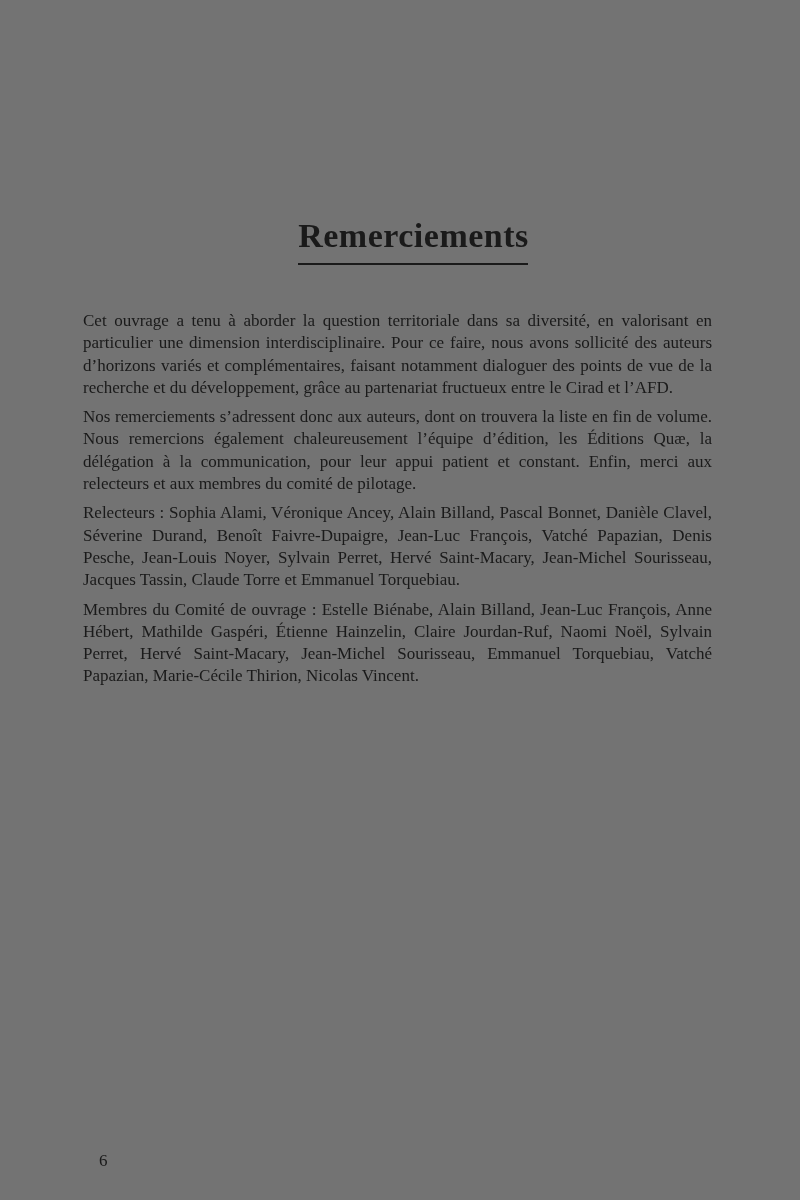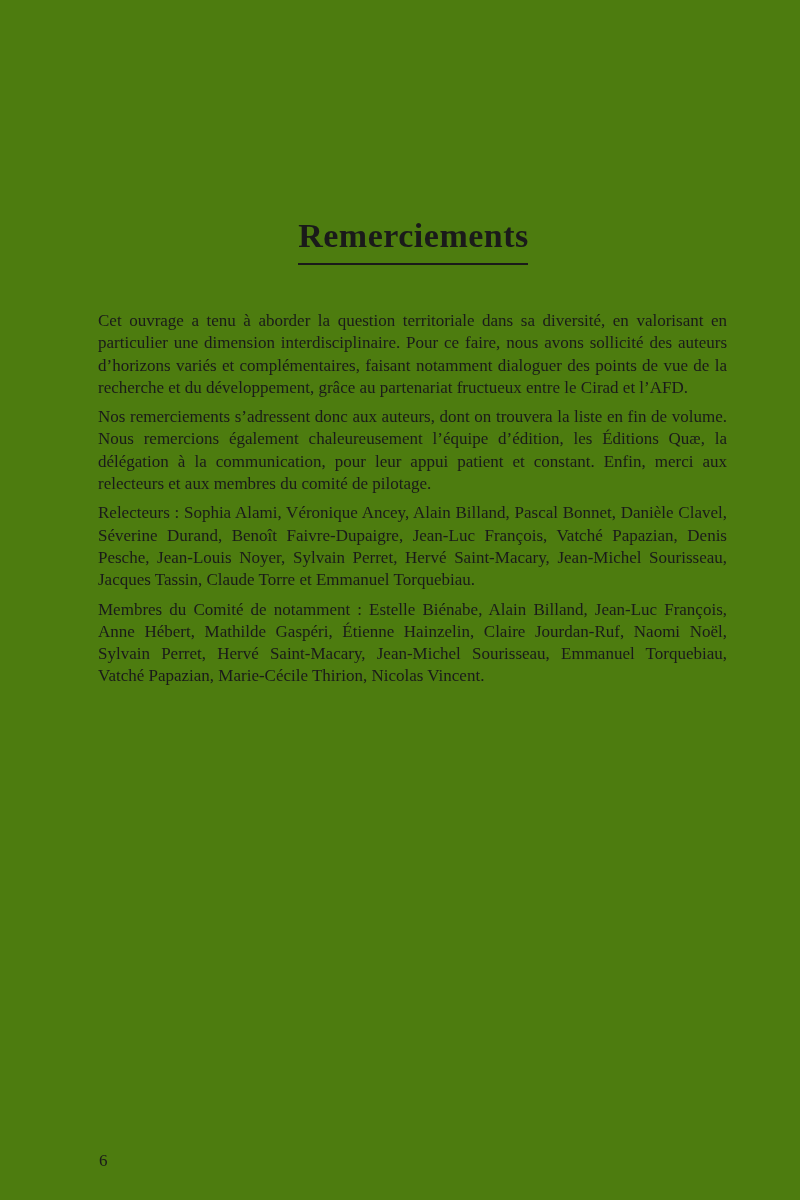--- a/index.html
+++ b/index.html
@@ -4,21 +4,21 @@
 <style>
   html, body {
     margin: 0;
     padding: 0;
     background: #ffffff;
   }
   .page {
     position: relative;
     width: 800px;
     height: 1200px;
-    background: #4d7c0f;
+    background: #737373;
     font-family: "Liberation Serif", serif;
     color: #1a1a1a;
     overflow: hidden;
   }
   .title {
     position: absolute;
     top: 219px;
     left: 99px;
     width: 629px;
     margin: 0;
@@ -34,21 +34,21 @@
     top: 263px;
     left: 413px;
     transform: translateX(-50%);
     width: 230px;
     height: 2px;
     background: #1a1a1a;
   }
   .body-text {
     position: absolute;
     top: 310px;
-    left: 98px;
+    left: 83px;
     width: 629px;
     font-size: 17px;
     line-height: 22.3px;
     text-align: justify;
   }
   .para {
     margin: 0 0 7px 0;
   }
   .para strong {
     font-weight: normal;
@@ -71,19 +71,19 @@
   <div class="title-rule"></div>
 
   <div class="body-text">
 
     <p class="para"><span>Cet ouvrage a tenu à aborder la question territoriale dans sa diversité, en valorisant en particulier une dimension interdisciplinaire. Pour ce faire, nous avons sollicité des auteurs d’horizons variés et complémentaires, faisant notamment dialoguer des points de vue de la recherche et du développement, grâce au partenariat fructueux entre le Cirad et l’AFD.</span></p>
 
     <p class="para"><span>Nos remerciements s’adressent donc aux auteurs, dont on trouvera la liste en fin de volume. Nous remercions également chaleureusement l’équipe d’édition, les Éditions Quæ, la délégation à la communication, pour leur appui patient et constant. Enfin, merci aux relecteurs et aux membres du comité de pilotage.</span></p>
 
     <p class="para"><strong>Relecteurs :</strong><span> Sophia Alami, Véronique Ancey, Alain Billand, Pascal Bonnet, Danièle Clavel, Séverine Durand, Benoît Faivre-Dupaigre, Jean-Luc François, Vatché Papazian, Denis Pesche, Jean-Louis Noyer, Sylvain Perret, Hervé Saint-Macary, Jean-Michel Sourisseau, Jacques Tassin, Claude Torre et Emmanuel Torquebiau.</span></p>
 
-    <p class="para"><strong>Membres du Comité de notamment :</strong><span> Estelle Biénabe, Alain Billand, Jean-Luc François, Anne Hébert, Mathilde Gaspéri, Étienne Hainzelin, Claire Jourdan-Ruf, Naomi Noël, Sylvain Perret, Hervé Saint-Macary, Jean-Michel Sourisseau, Emmanuel Torquebiau, Vatché Papazian, Marie-Cécile Thirion, Nicolas Vincent.</span></p>
+    <p class="para"><strong>Membres du Comité de ouvrage :</strong><span> Estelle Biénabe, Alain Billand, Jean-Luc François, Anne Hébert, Mathilde Gaspéri, Étienne Hainzelin, Claire Jourdan-Ruf, Naomi Noël, Sylvain Perret, Hervé Saint-Macary, Jean-Michel Sourisseau, Emmanuel Torquebiau, Vatché Papazian, Marie-Cécile Thirion, Nicolas Vincent.</span></p>
 
   </div>
 
   <div class="page-number">6</div>
 
 </div>
 
 </body></html>

